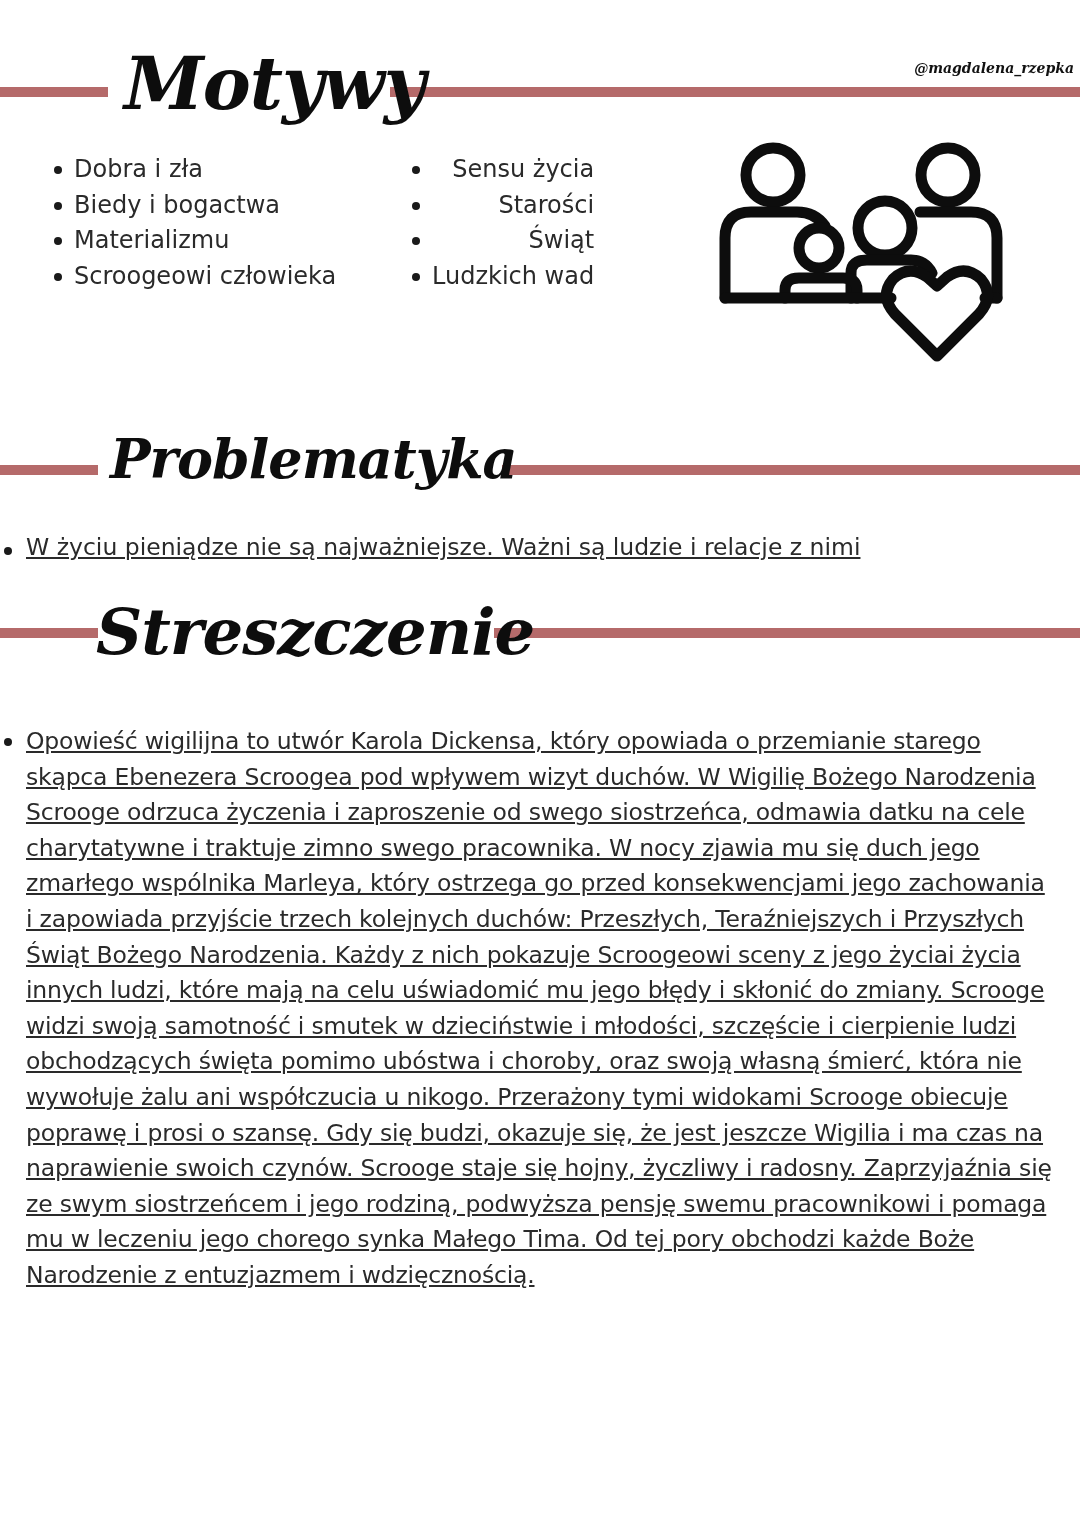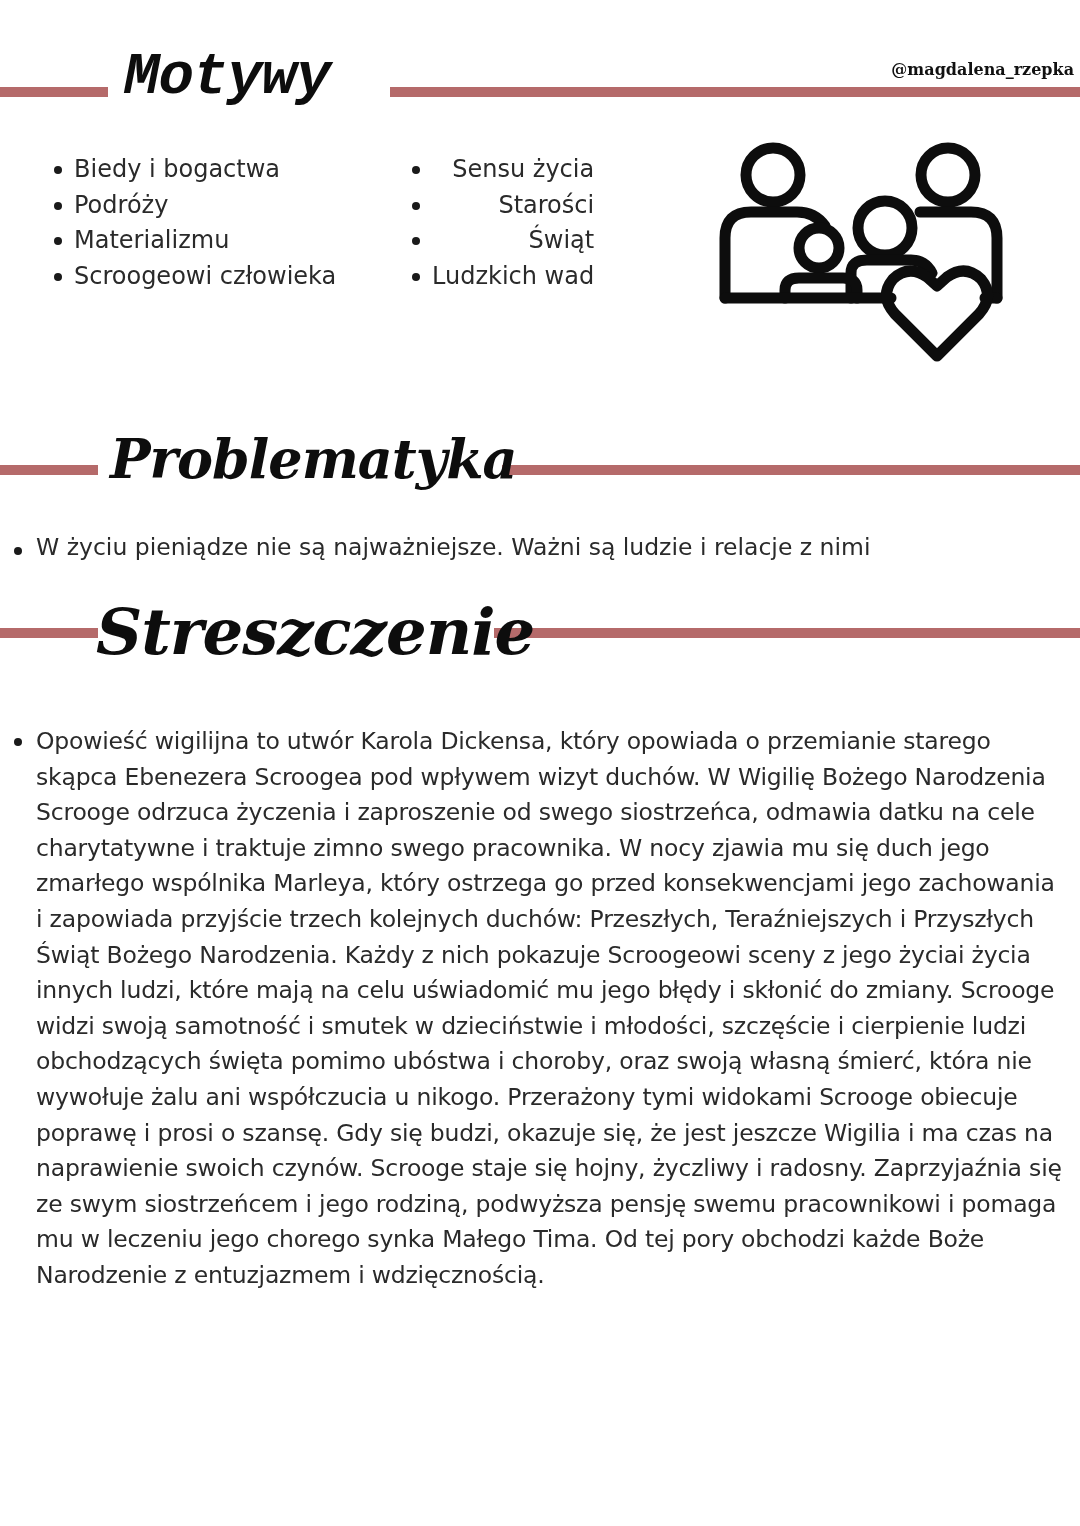--- a/index.html
+++ b/index.html
@@ -28,22 +28,23 @@
       color: #0d0d0d;
       letter-spacing: -1px;
       line-height: 1;
       white-space: nowrap;
     }
     .handle {
       position: absolute;
       right: 6px;
       top: 60px;
       font-family: "DejaVu Serif", serif;
+      font-style: italic;
       font-weight: bold;
-      font-size: 16px;
+      font-size: 14px;
       color: #111;
       white-space: nowrap;
     }
     ul.bullets {
       list-style: none;
       margin: 0;
       padding: 0;
       position: absolute;
     }
     ul.bullets li {
@@ -59,23 +60,24 @@
       position: absolute;
       left: 2px;
       top: 14px;
       width: 8px;
       height: 8px;
       border-radius: 50%;
       background: #1a1a1a;
     }
     .prob-line, .summary {
       position: absolute;
-      left: 14px;
+      left: 4px;
       font-size: 23.5px;
       color: #2a2a2a;
+      text-decoration: underline;
     }
     .prob-line {
       top: 533px;
       white-space: nowrap;
       padding-left: 22px;
     }
     .prob-line::before, .summary::before {
       content: "";
       position: absolute;
       left: 0;
@@ -100,25 +102,25 @@
       height: 228px;
     }
   </style>
 </head>
 <body>
 
 <div class="handle">@magdalena_rzepka</div>
 
 <div class="rule" style="left:0; top:87px; width:108px;"></div>
 <div class="rule" style="left:390px; top:87px; width:690px;"></div>
-<div class="script-title" style="left:124px; top:48px; font-size:59px;font-family:Liberation Mono, monospace;">Motywy</div>
+<div class="script-title" style="left:124px; top:48px; font-size:72px;">Motywy</div>
 
 <ul class="bullets" style="left:52px; top:152px;">
+  <li>Dobra i zła</li>
   <li>Biedy i bogactwa</li>
-  <li>Podróży</li>
   <li>Materializmu</li>
   <li>Scroogeowi człowieka</li>
 </ul>
 
 <ul class="bullets" style="left:410px; top:152px;text-align:right;">
   <li>Sensu życia</li>
   <li>Starości</li>
   <li>Świąt</li>
   <li>Ludzkich wad</li>
 </ul>

